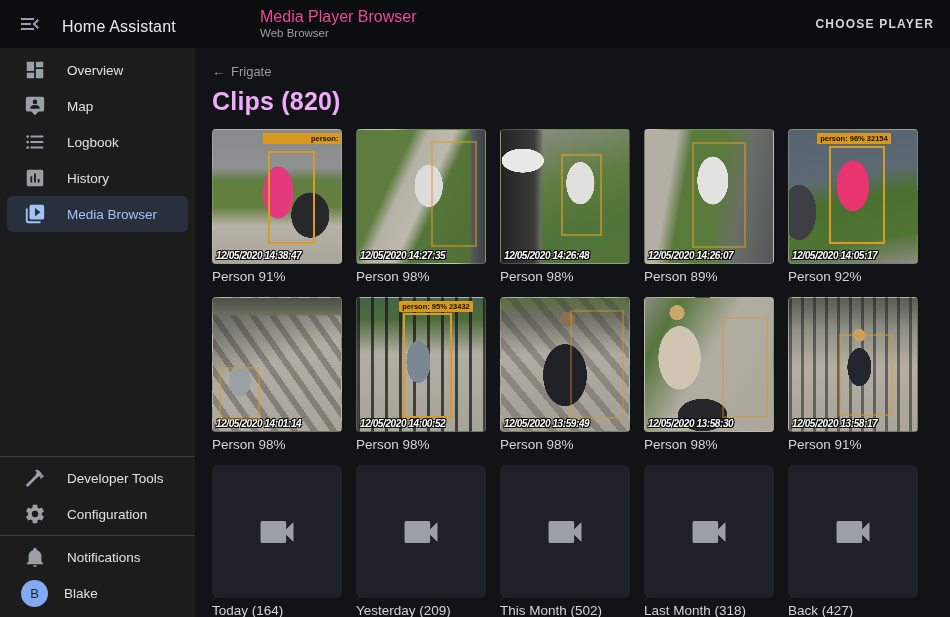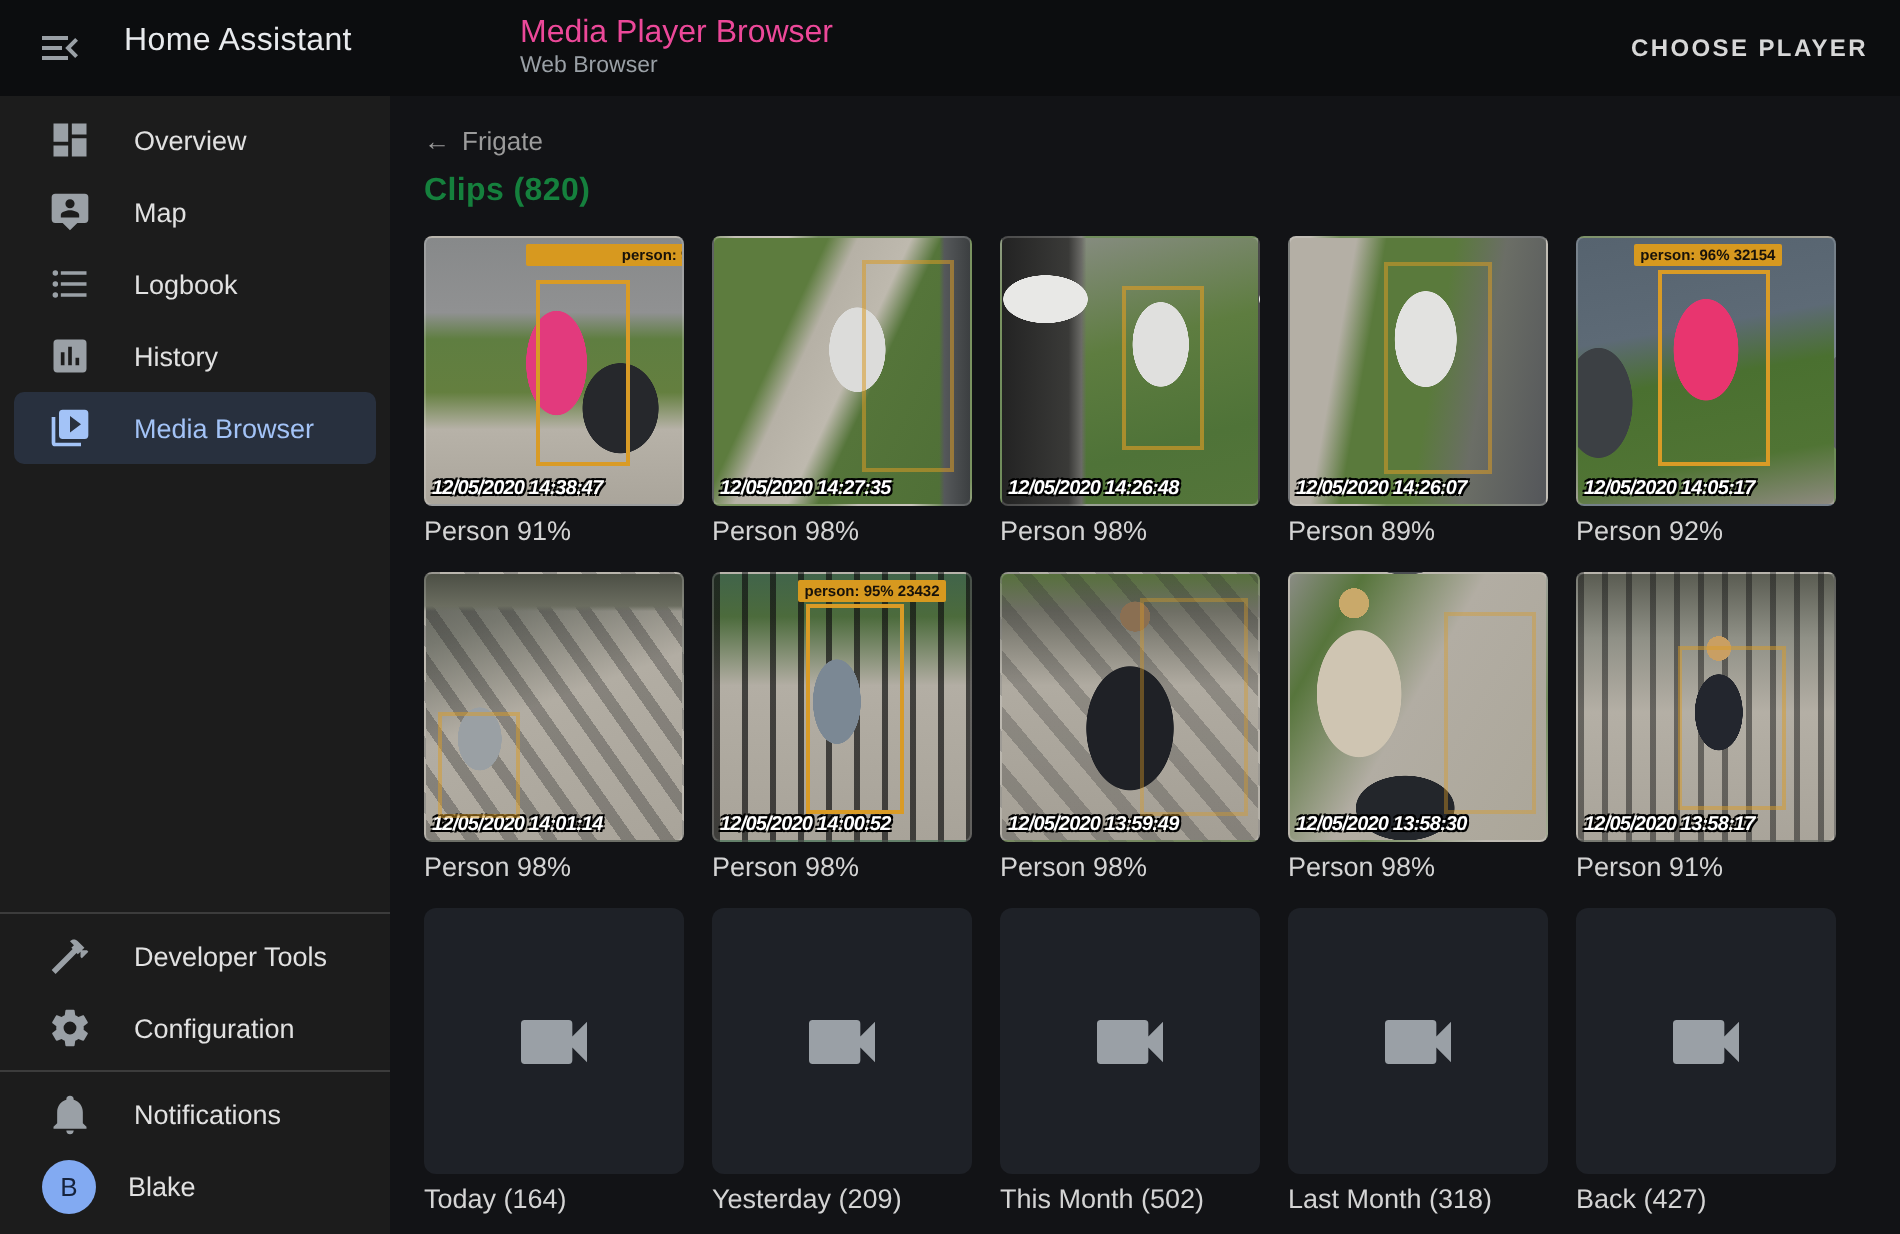--- a/index.html
+++ b/index.html
@@ -2,21 +2,21 @@
 <html><head>
 <meta charset="utf-8">
 <style>
   * { margin:0; padding:0; box-sizing:border-box; }
   html,body { width:950px; height:617px; overflow:hidden; background:#121316;
               font-family:"Liberation Sans", sans-serif; }
 
   
   .appbar { position:absolute; top:0; left:0; width:950px; height:48px;
             background:#0c0d0f; display:flex; align-items:center; z-index:5; }
-  .appbar-left { width:195px; display:flex; align-items:flex-start; padding-left:18px; flex:0 0 auto; }
+  .appbar-left { width:195px; display:flex; align-items:flex-end; padding-left:18px; flex:0 0 auto; }
   .menu-btn { width:24px; height:24px; color:#9aa0a6; cursor:pointer; display:flex; align-items:center; }
   .app-title { color:#e8eaed; font-size:16px; margin-left:20px; letter-spacing:.2px; }
   .hdr-block { margin-left:65px; line-height:1.15; }
   .hdr-title { color:#ec4899; font-size:16px; }
   .hdr-sub   { color:#9aa0a6; font-size:11.5px; margin-top:1px; }
   .appbar-spacer { flex:1; }
   .choose-player { color:#d7d7d7; font-size:12px; font-weight:600; letter-spacing:1.2px;
                    padding:8px 12px; margin-right:4px; cursor:pointer; border-radius:3px; }
 
   
@@ -35,21 +35,21 @@
             font-size:13px; font-weight:500; display:flex; align-items:center; justify-content:center;
             margin-left:-3px; }
   .side-item.user .s-label { margin-left:16px; }
   .sidebar .bottom-pad { height:6px; }
 
   
   .content { position:absolute; top:48px; left:195px; width:755px; height:569px;
              background:#121316; padding:14px 0 0 17px; }
   .breadcrumb { color:#9b9b9b; font-size:13px; display:inline-flex; align-items:center;
                 cursor:pointer; gap:6px; }
-  .page-title { color:#15803d; font-size:16px; font-weight:700; margin-top:7px; letter-spacing:.2px; }
+  .page-title { color:#f0abfc; font-size:25px; font-weight:700; margin-top:7px; letter-spacing:.2px; }
 
   .grid { margin-top:13px; display:grid; grid-template-columns:repeat(5,130px);
           column-gap:14px; row-gap:11px; }
   .cell {}
   .thumb { position:relative; width:130px; height:135px; border-radius:4px;
            border:1px solid rgba(255,255,255,.18); overflow:hidden; cursor:pointer; }
   .caption { color:#d4d4d4; font-size:13.5px; margin-top:5px; height:17px;
              white-space:nowrap; overflow:hidden; }
   .stamp { position:absolute; left:3px; bottom:2px; color:#fff; font-size:10px;
            font-weight:700; font-style:italic; letter-spacing:-.4px; white-space:nowrap;

